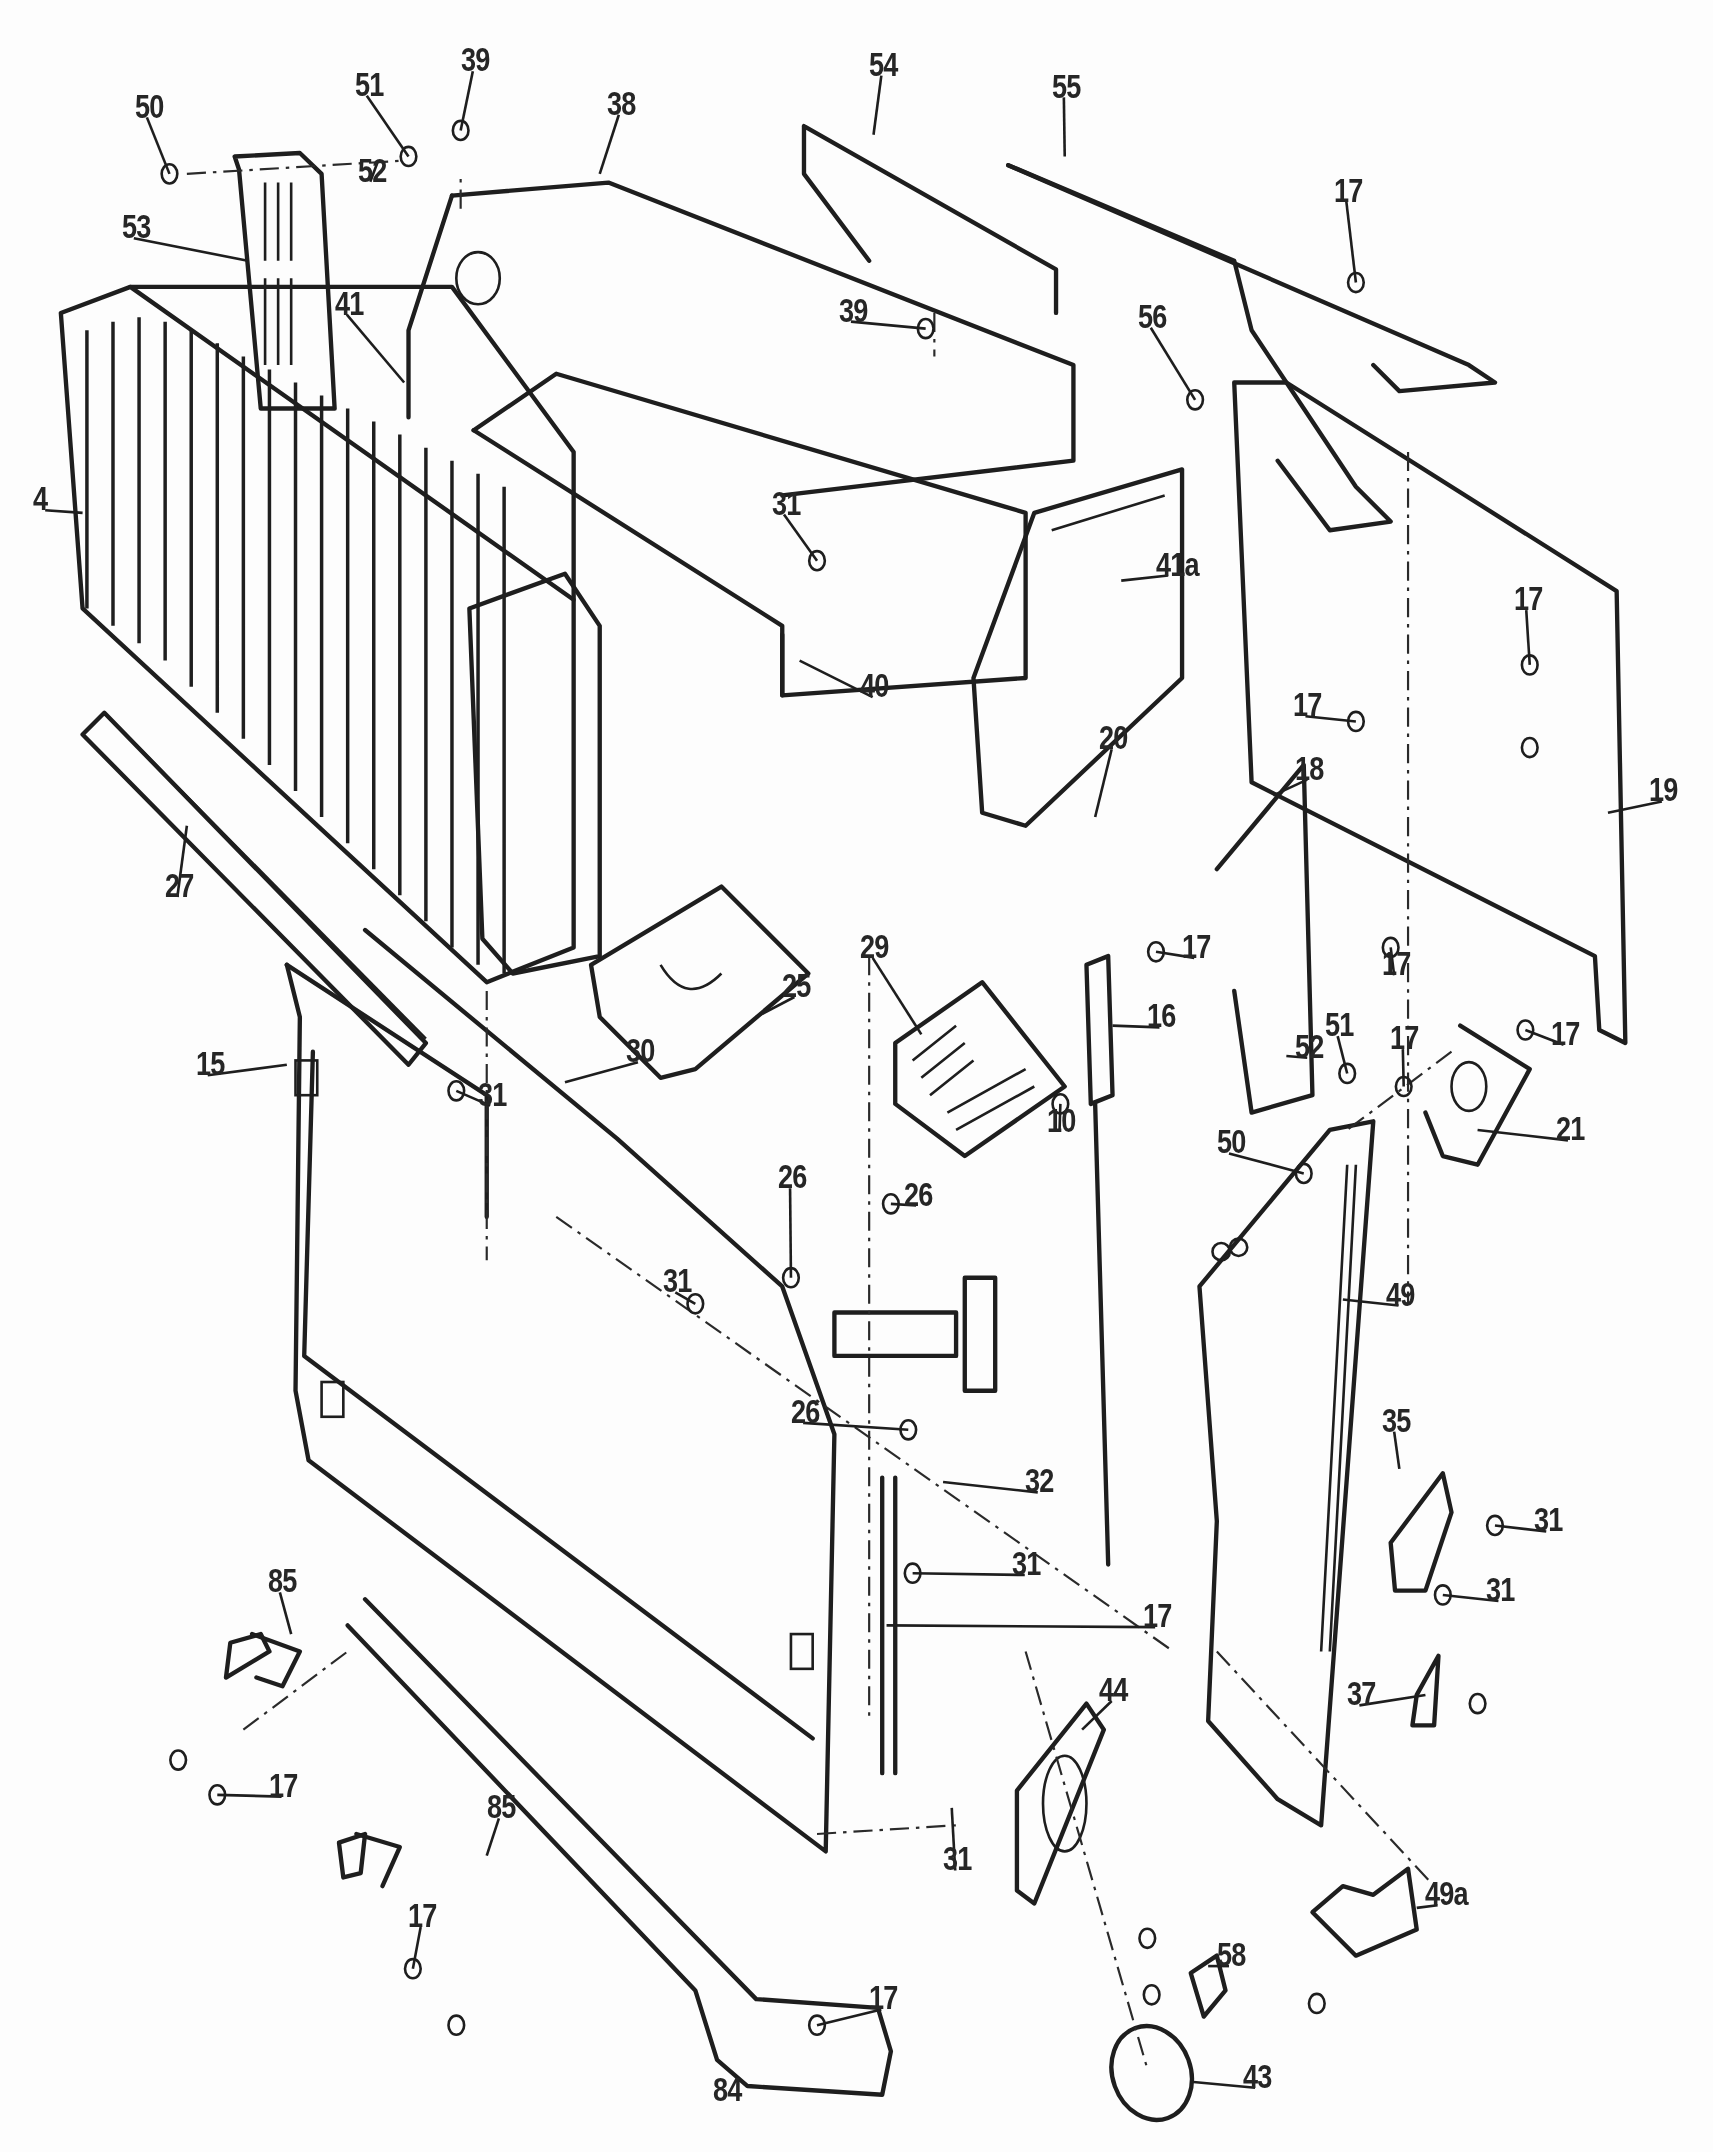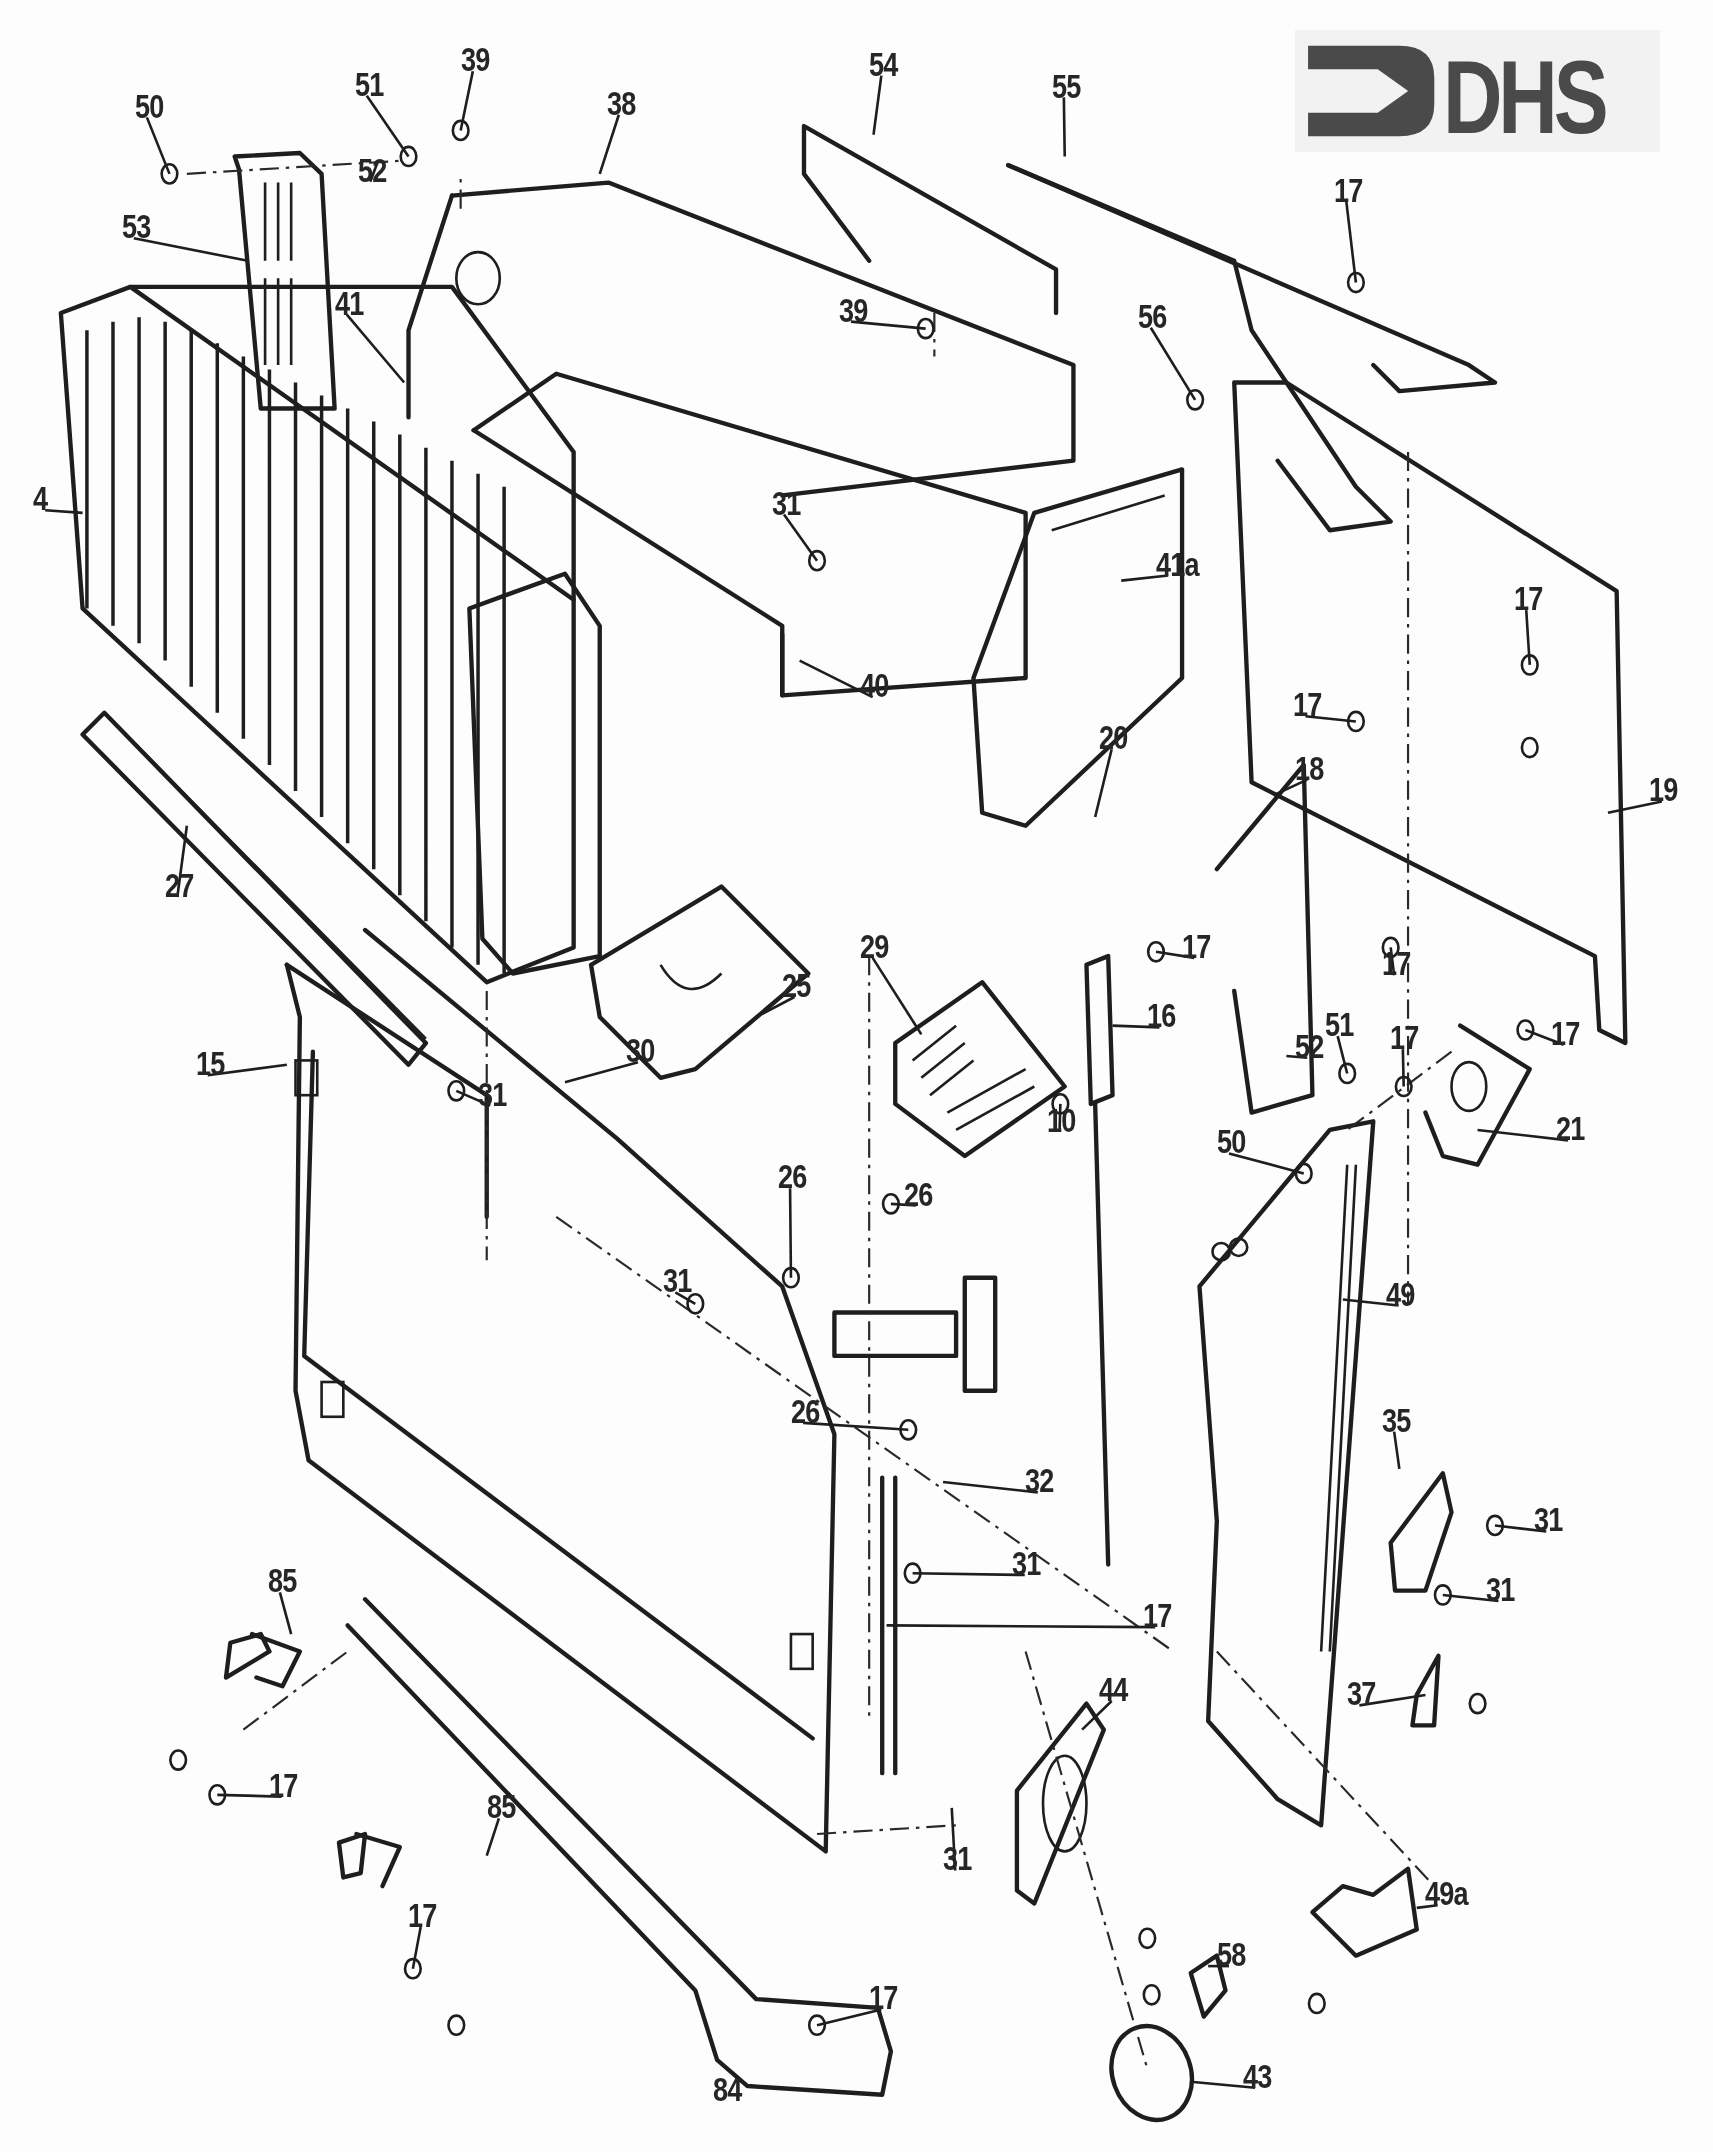--- a/index.html
+++ b/index.html
@@ -11,26 +11,20 @@
   .dash{fill:none;stroke:#2a2a2a;stroke-width:2.5;stroke-dasharray:22 8 4 8;}
   .fin{fill:none;stroke:#1e1e1e;stroke-width:4;}
   .lbl{position:absolute;font-family:"Liberation Sans",sans-serif;font-weight:bold;font-size:33px;color:#262626;letter-spacing:-0.9px;line-height:1;transform:scaleX(0.82);transform-origin:left top;}
   .logo{position:absolute;left:1295px;top:30px;width:365px;height:122px;background:#f2f2f2;}
   .logo-text{position:absolute;left:148px;top:15.6px;font-size:103px;font-weight:bold;color:#4a4a4a;font-family:"Liberation Sans",sans-serif;letter-spacing:-5.2px;line-height:1;transform:scaleX(0.8);transform-origin:left top;}
 </style>
 </head>
 <body>
 
 <div id="stage">
-  <div class="logo">
-    <svg width="148" height="122" viewBox="0 0 170 140">
-      <path d="M15 18 H120 Q160 18 160 55 V85 Q160 122 120 122 H15 V95 H95 L130 70 L95 45 H15 Z" fill="#4a4a4a"></path>
-    </svg>
-    <span class="logo-text">DHS</span>
-  </div>
 
   <svg width="1714" height="2153" viewBox="0 0 1972 2477">
 
     <g>
       <path class="part" d="M270 180 L345 176 L370 200 L385 470 L300 470 L275 195 Z"></path>
       <path class="thin" d="M305 210 V300 M320 210 V300 M335 210 V300 M305 320 V420 M320 320 V420 M335 320 V420"></path>
     </g>
 
     <g>
       <path class="part" d="M70 360 L150 330 L660 690 L660 1090 L560 1130 L95 700 Z"></path>

